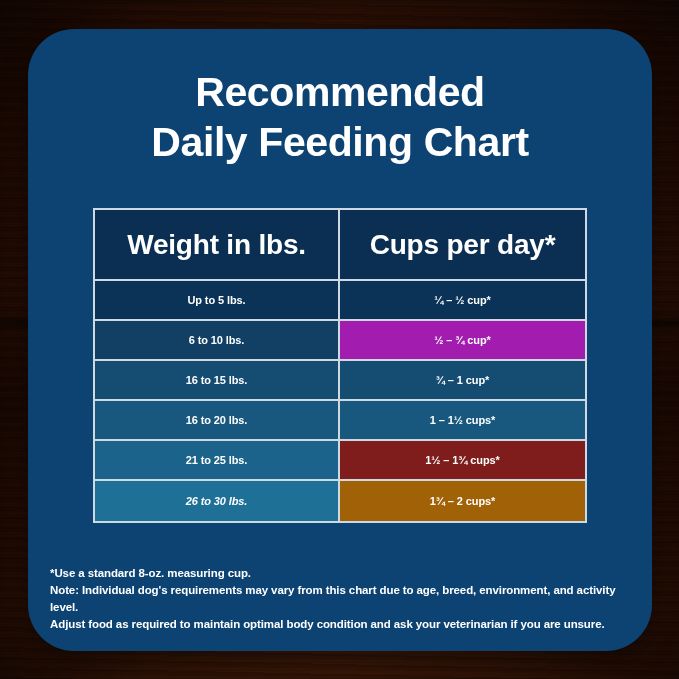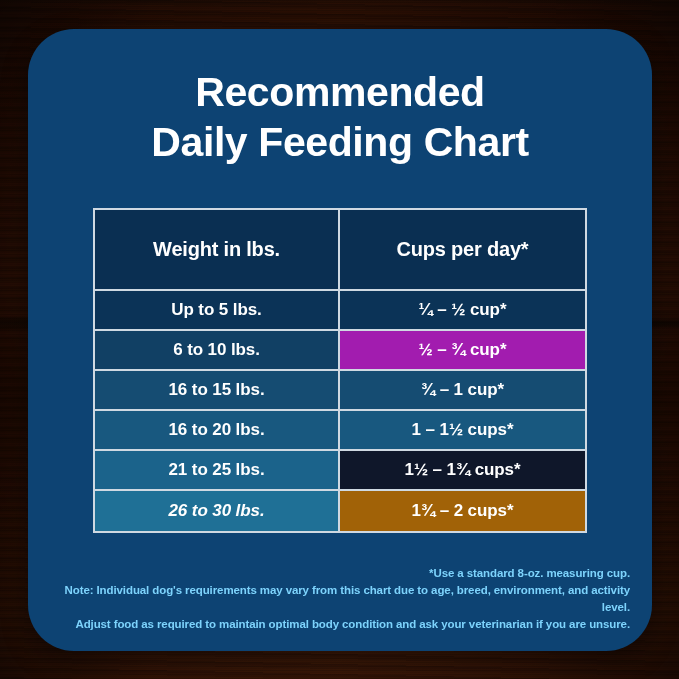--- a/index.html
+++ b/index.html
@@ -136,50 +136,50 @@
     border-right: 2px solid #cfd9e2;
     border-bottom: 2px solid #cfd9e2;
     padding: 0;
     vertical-align: middle;
   }
   #feeding-table th:last-child,
   #feeding-table td:last-child { border-right: none; }
   #feeding-table tr:last-child td { border-bottom: none; }
 
   #feeding-table thead th {
-    height: 81px;
-    font-size: 20px;
+    height: 71px;
+    font-size: 28px;
     font-weight: 700;
     letter-spacing: -0.2px;
     background: #0a2f52;
   }
 
   #feeding-table tbody td {
     height: 40px;
-    font-size: 17px;
+    font-size: 11px;
     font-weight: 600;
     letter-spacing: -0.1px;
   }
 
   
   #feeding-table tbody tr:nth-child(1) td { background: #0b3357; }
   #feeding-table tbody tr:nth-child(2) td { background: #114064; }
   #feeding-table tbody tr:nth-child(3) td { background: #154c72; }
   #feeding-table tbody tr:nth-child(4) td { background: #18587f; }
   #feeding-table tbody tr:nth-child(5) td { background: #1b638b; }
   #feeding-table tbody tr:nth-child(6) td { background: #1f7096; }
 
   
   #footnotes {
     position: absolute;
     left: 22px;
     right: 22px;
     top: 535px;
-    text-align: right;
-    color: #7dd3fc;
+    text-align: left;
+    color: #ffffff;
   }
   #footnotes .note-strong {
     display: block;
     font-size: 11.5px;
     font-weight: 700;
     line-height: 18px;
     letter-spacing: -0.1px;
   }
   #footnotes .note-line {
     display: block;
@@ -221,21 +221,21 @@
       <tr>
         <td style="background: rgb(21, 76, 114);">16 to 15 lbs.</td>
         <td style="background: rgb(21, 76, 114);">¾ – 1 cup*</td>
       </tr>
       <tr>
         <td style="background: rgb(24, 88, 127);">16 to 20 lbs.</td>
         <td style="background: rgb(24, 88, 127);">1 – 1½ cups*</td>
       </tr>
       <tr>
         <td style="background: rgb(27, 99, 139);">21 to 25 lbs.</td>
-        <td style="background: #0f172a;">1½ – 1¾ cups*</td>
+        <td style="background: #7f1d1d;">1½ – 1¾ cups*</td>
       </tr>
       <tr>
         <td style="background: rgb(31, 112, 150); font-style: italic;">26 to 30 lbs.</td>
         <td style="background: #a16207;">1¾ – 2 cups*</td>
       </tr>
     </tbody>
   </table>
 
   <div id="footnotes">
     <span class="note-strong">*Use a standard 8-oz. measuring cup.</span>

